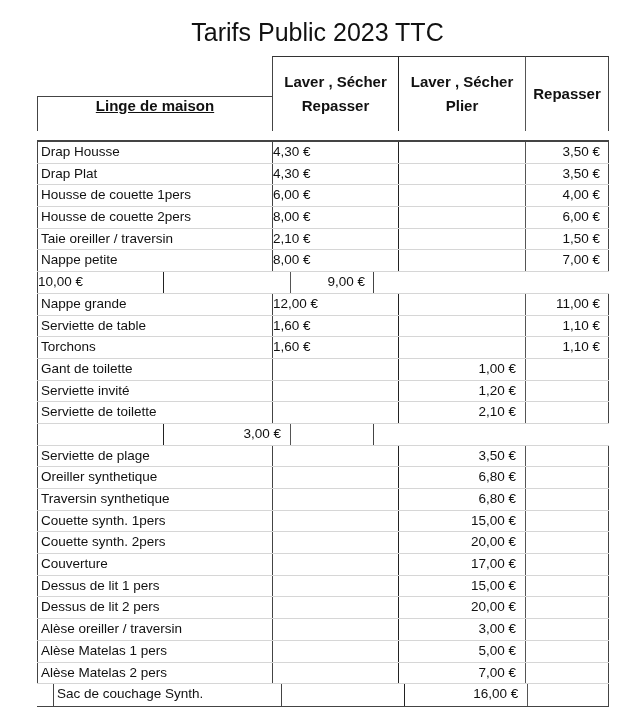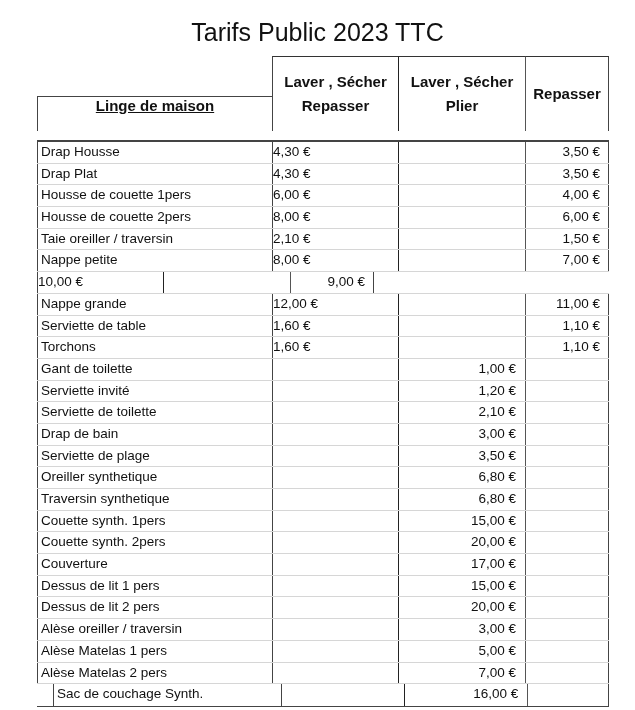--- a/index.html
+++ b/index.html
@@ -187,21 +187,20 @@
       <div class="cell c2">1,20 €</div>
       <div class="cell c3"></div>
     </div>
     <div class="row">
       <div class="cell c0">Serviette de toilette</div>
       <div class="cell c1"></div>
       <div class="cell c2">2,10 €</div>
       <div class="cell c3"></div>
     </div>
     <div class="row">
-      <div class="cell c0">Drap de bain</div>
       <div class="cell c1"></div>
       <div class="cell c2">3,00 €</div>
       <div class="cell c3"></div>
     </div>
     <div class="row">
       <div class="cell c0">Serviette de plage</div>
       <div class="cell c1"></div>
       <div class="cell c2">3,50 €</div>
       <div class="cell c3"></div>
     </div>

